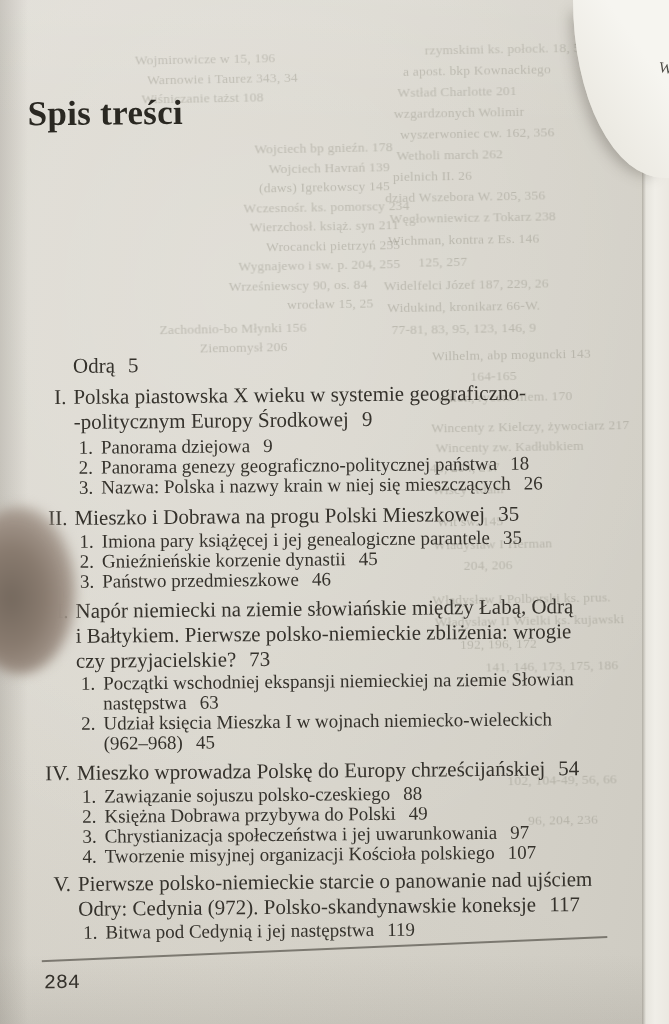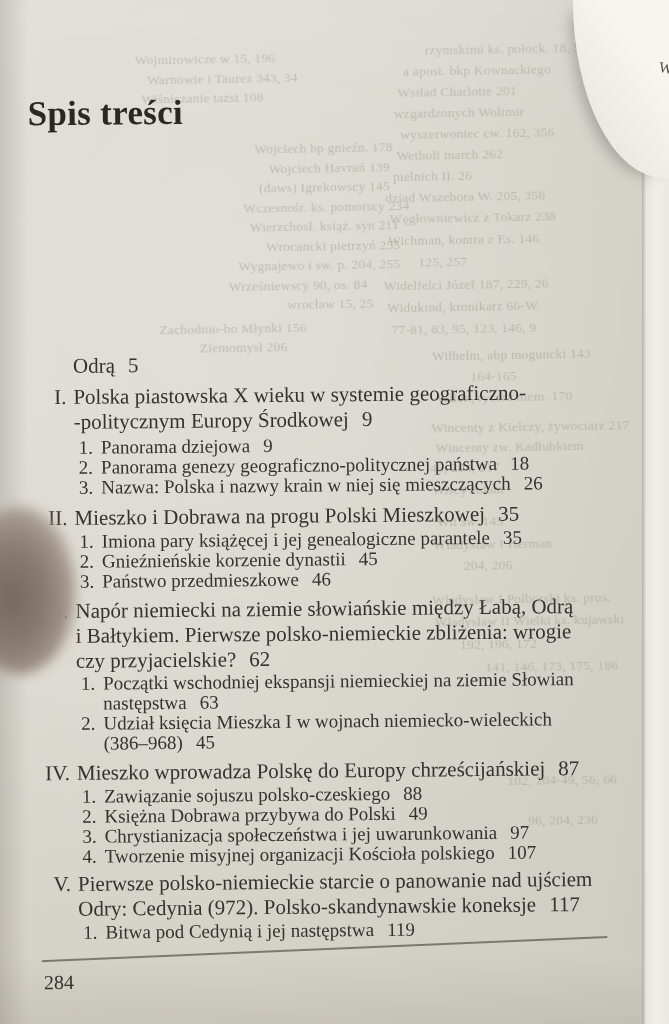--- a/index.html
+++ b/index.html
@@ -38,21 +38,21 @@
   .toc-line.sub{padding-left:70px;font-size:19px;line-height:20px;}
   .toc-line.sub .marker{left:28px;width:34px;}
   .toc-line .page{margin-left:13px;}
   .mt1{margin-top:1px}.mt3{margin-top:3px}.mt5{margin-top:5px}
   .mt6{margin-top:6px}.mt7{margin-top:7px}.mt8{margin-top:8px}
   .rule{
     position:absolute;left:36px;top:960px;width:566px;height:1.5px;
     background:#5a574f;opacity:.72;filter:blur(.35px);
     transform:rotate(-1.9deg);transform-origin:0 0;
   }
-  .pagenum{position:absolute;left:38px;top:971px;font-size:20px;color:#35322c;}
+  .pagenum{position:absolute;left:38px;top:971px;font-size:20px;color:#35322c;font-family:Liberation Mono, monospace;}
   
   .edge{
     position:absolute;top:0;right:0;width:27px;height:100%;z-index:4;
     background:linear-gradient(90deg, rgba(138,134,124,.45) 0, #e7e5de 4px, #f0eee8 13px, #ebe8e1 100%);
   }
   .curl{
     position:absolute;top:0;right:0;width:96px;height:178px;z-index:5;
     background:linear-gradient(235deg,#f6f5f0 28%, #edebe4 65%, #e3e1d9 100%);
     border-bottom-left-radius:95% 100%;
     box-shadow:-9px 5px 14px -7px rgba(90,85,75,.38);
@@ -131,26 +131,26 @@
       <div class="toc-line main"><span class="marker"></span><span class="text">-politycznym Europy Środkowej</span><span class="page">9</span></div>
       <div class="toc-line sub mt3"><span class="marker">1.</span><span class="text">Panorama dziejowa</span><span class="page">9</span></div>
       <div class="toc-line sub"><span class="marker">2.</span><span class="text">Panorama genezy geograficzno-politycznej państwa</span><span class="page">18</span></div>
       <div class="toc-line sub"><span class="marker">3.</span><span class="text">Nazwa: Polska i nazwy krain w niej się mieszczących</span><span class="page">26</span></div>
       <div class="toc-line main mt8"><span class="marker">II.</span><span class="text">Mieszko i Dobrawa na progu Polski Mieszkowej</span><span class="page">35</span></div>
       <div class="toc-line sub mt1"><span class="marker">1.</span><span class="text">Imiona pary książęcej i jej genealogiczne parantele</span><span class="page">35</span></div>
       <div class="toc-line sub"><span class="marker">2.</span><span class="text">Gnieźnieńskie korzenie dynastii</span><span class="page">45</span></div>
       <div class="toc-line sub"><span class="marker">3.</span><span class="text">Państwo przedmieszkowe</span><span class="page">46</span></div>
       <div class="toc-line main mt7"><span class="marker">III.</span><span class="text">Napór niemiecki na ziemie słowiańskie między Łabą, Odrą</span><span class="page"></span></div>
       <div class="toc-line main"><span class="marker"></span><span class="text">i Bałtykiem. Pierwsze polsko-niemieckie zbliżenia: wrogie</span><span class="page"></span></div>
-      <div class="toc-line main"><span class="marker"></span><span class="text">czy przyjacielskie?</span><span class="page">62</span></div>
+      <div class="toc-line main"><span class="marker"></span><span class="text">czy przyjacielskie?</span><span class="page">73</span></div>
       <div class="toc-line sub"><span class="marker">1.</span><span class="text">Początki wschodniej ekspansji niemieckiej na ziemie Słowian</span><span class="page"></span></div>
       <div class="toc-line sub"><span class="marker"></span><span class="text">następstwa</span><span class="page">63</span></div>
       <div class="toc-line sub"><span class="marker">2.</span><span class="text">Udział księcia Mieszka I w wojnach niemiecko-wieleckich</span><span class="page"></span></div>
-      <div class="toc-line sub"><span class="marker"></span><span class="text">(386–968)</span><span class="page">45</span></div>
-      <div class="toc-line main mt7"><span class="marker">IV.</span><span class="text">Mieszko wprowadza Polskę do Europy chrześcijańskiej</span><span class="page">87</span></div>
+      <div class="toc-line sub"><span class="marker"></span><span class="text">(962–968)</span><span class="page">45</span></div>
+      <div class="toc-line main mt7"><span class="marker">IV.</span><span class="text">Mieszko wprowadza Polskę do Europy chrześcijańskiej</span><span class="page">54</span></div>
       <div class="toc-line sub mt1"><span class="marker">1.</span><span class="text">Zawiązanie sojuszu polsko-czeskiego</span><span class="page">88</span></div>
       <div class="toc-line sub"><span class="marker">2.</span><span class="text">Księżna Dobrawa przybywa do Polski</span><span class="page">49</span></div>
       <div class="toc-line sub"><span class="marker">3.</span><span class="text">Chrystianizacja społeczeństwa i jej uwarunkowania</span><span class="page">97</span></div>
       <div class="toc-line sub"><span class="marker">4.</span><span class="text">Tworzenie misyjnej organizacji Kościoła polskiego</span><span class="page">107</span></div>
       <div class="toc-line main mt5"><span class="marker">V.</span><span class="text">Pierwsze polsko-niemieckie starcie o panowanie nad ujściem</span><span class="page"></span></div>
       <div class="toc-line main"><span class="marker"></span><span class="text">Odry: Cedynia (972). Polsko-skandynawskie koneksje</span><span class="page">117</span></div>
       <div class="toc-line sub mt1"><span class="marker">1.</span><span class="text">Bitwa pod Cedynią i jej następstwa</span><span class="page">119</span></div>
     </div>
 
     <div class="rule"></div>

